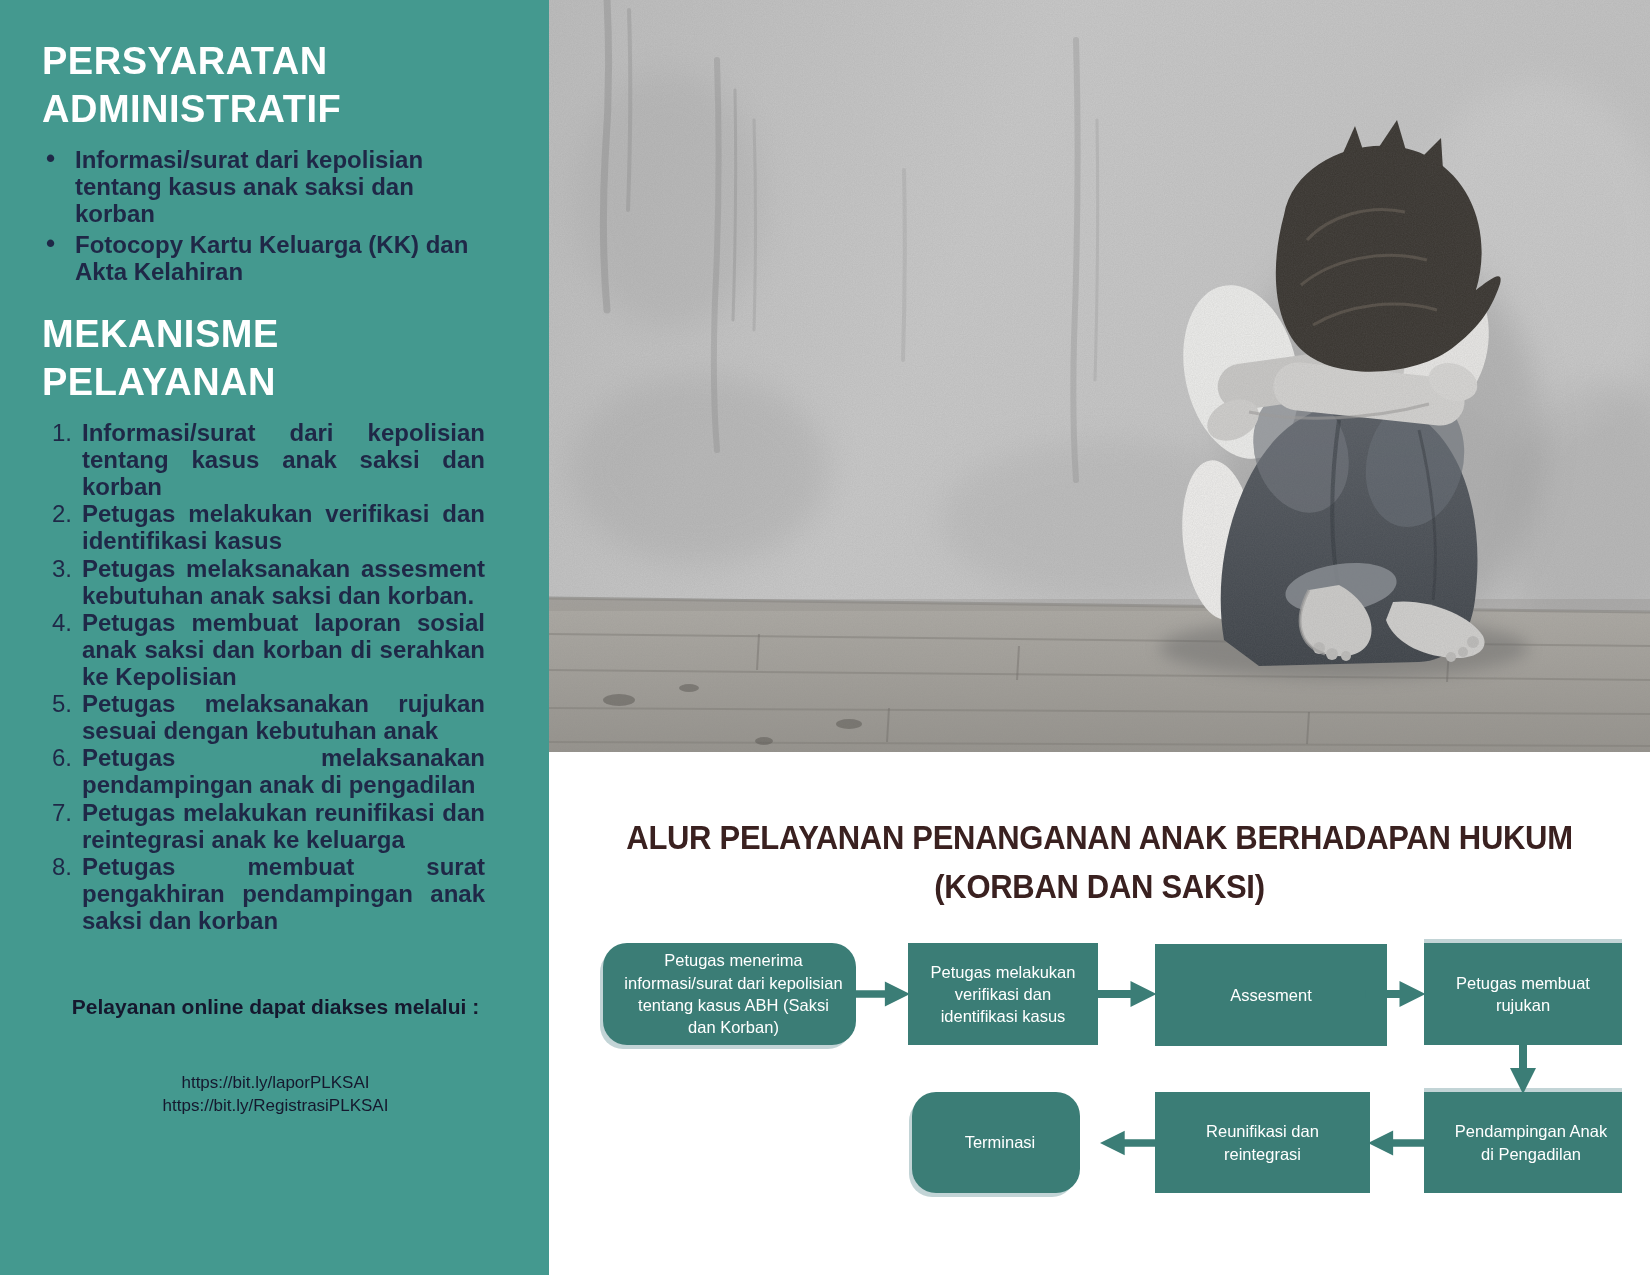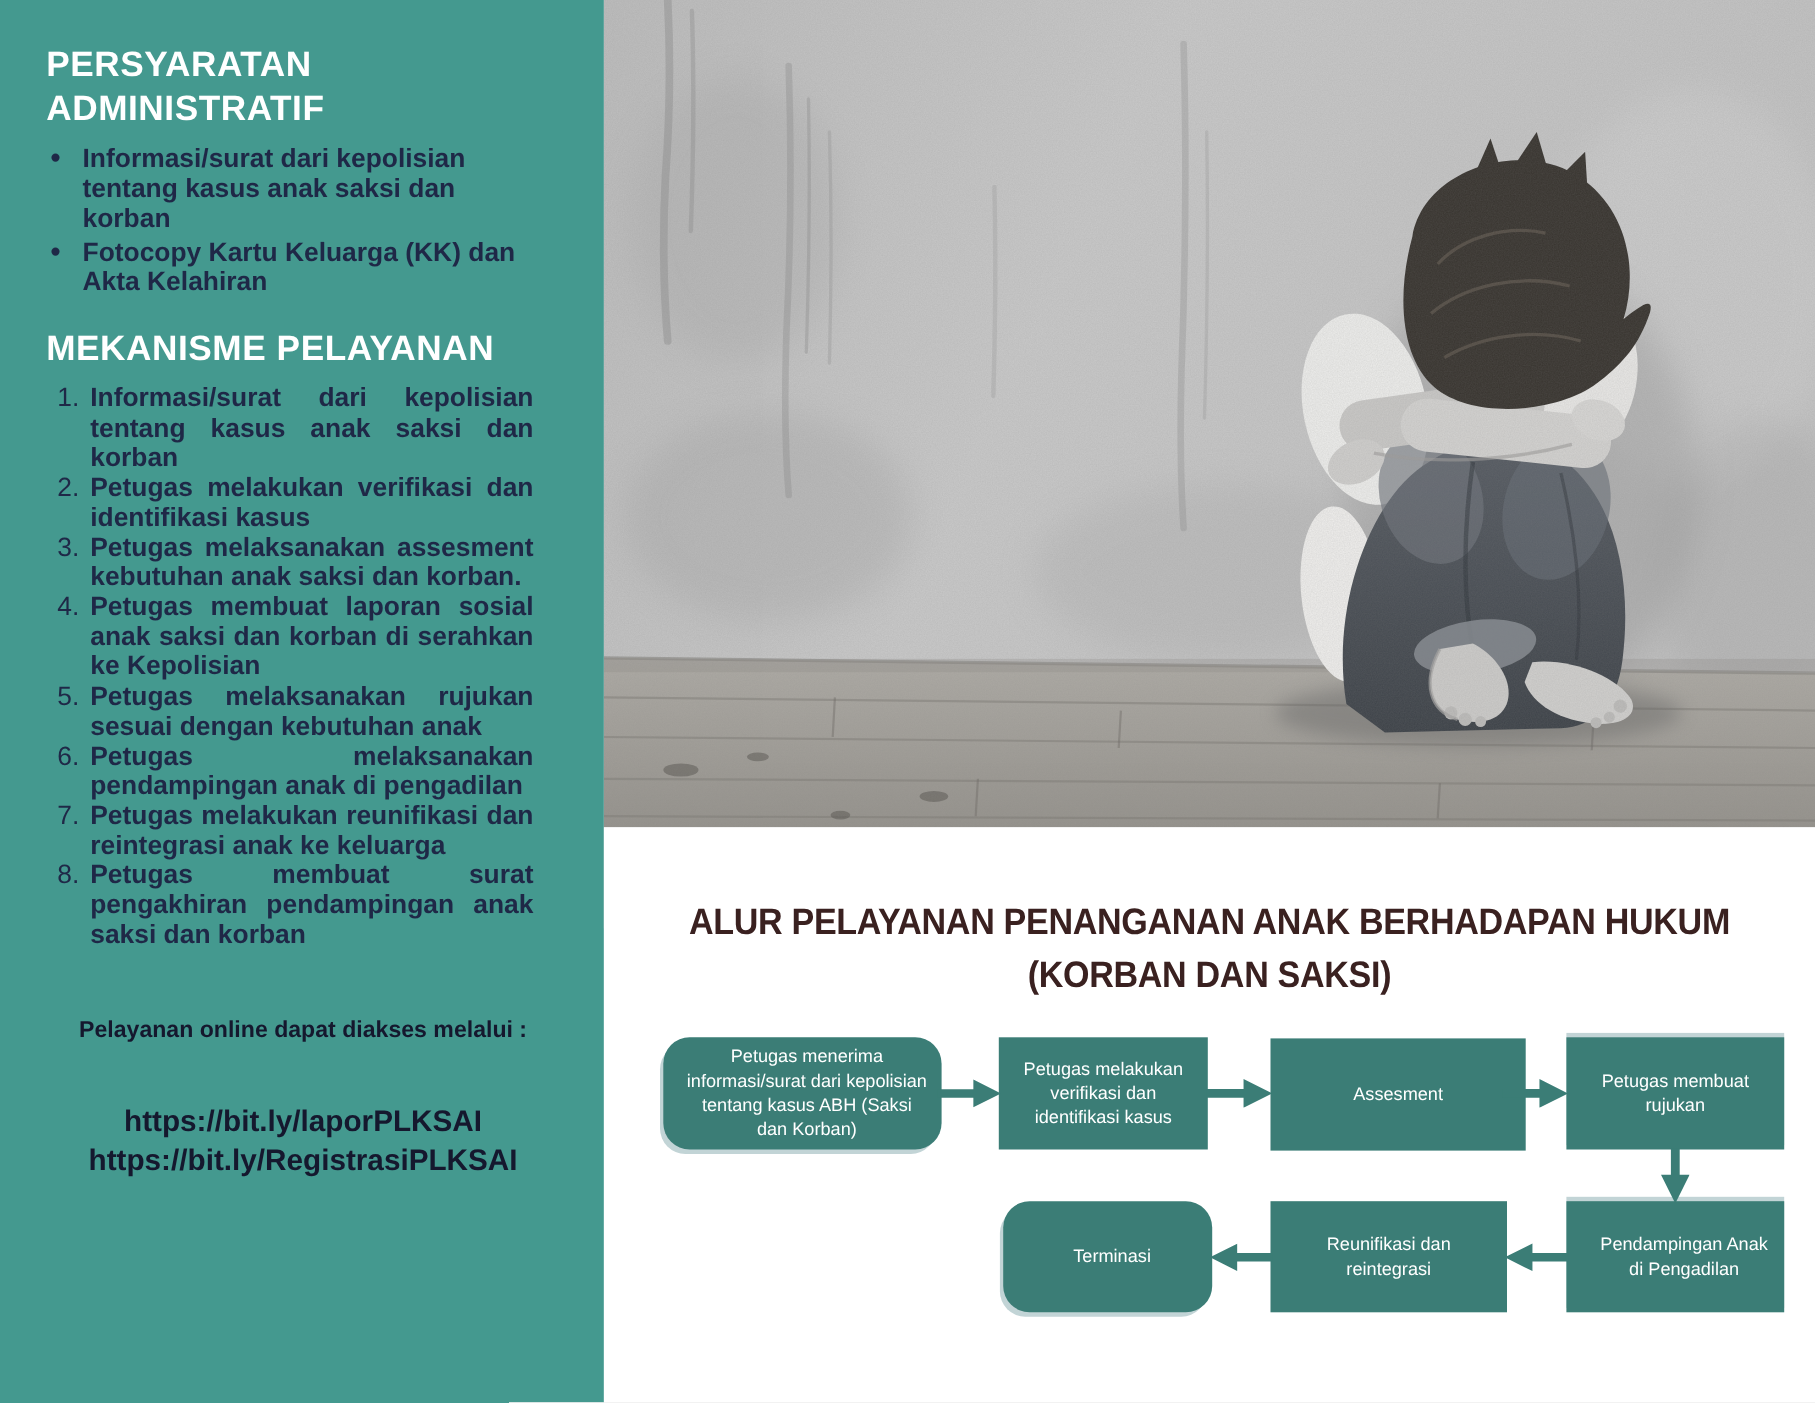--- a/index.html
+++ b/index.html
@@ -11,39 +11,39 @@
 
   
   .panel{
     position:absolute;left:0;top:0;width:549px;height:1275px;
     background:var(--panel-bg,#44998F);
     color:var(--panel-text,#1F2847);
     box-sizing:border-box;padding:38px 40px 0 42px;
   }
   .panel-heading{
     color:var(--panel-heading,#ffffff);
-    font-size:32px;font-weight:800;line-height:1.26;margin:0 0 12px 0;
+    font-size:38px;font-weight:800;line-height:1.26;margin:0 0 12px 0;
     letter-spacing:.5px;
   }
   .blist{list-style:none;margin:0 0 26px 0;padding:0 26px 0 0;}
   .blist li{
     position:relative;padding-left:33px;
     font-size:24px;font-weight:700;line-height:1.13;margin:0 0 4px 0;
   }
   .blist li::before{
     content:"\2022";position:absolute;left:4px;top:-2px;font-size:26px;
   }
   .nlist{list-style:none;margin:6px 0 0 10px;padding:0 24px 0 0;counter-reset:mek;}
   .nlist li{display:flex;font-size:24px;line-height:1.13;}
   .nlist .num{flex:0 0 30px;font-weight:400;}
   .nlist .txt{flex:1;font-weight:700;text-align:justify;}
   .online{ text-align:center;margin-top:60px;color:var(--bottom-text,#15182E);}
   .online-heading{font-size:21px;font-weight:700;line-height:1.25;margin:0 0 52px 0;}
   .online-links a{
-    display:block;font-size:27px;font-weight:700;line-height:1.33;
+    display:block;font-size:17px;font-weight:400;line-height:1.33;
     color:var(--bottom-text,#15182E);text-decoration:none;
   }
 
   
   .photo{
     position:absolute;left:549px;top:0;width:1101px;height:844px;overflow:hidden;
     background:#bfbfbf;
   }
   .photo svg{display:block;width:1101px;height:752px;}
   .photo-caption{
@@ -72,21 +72,21 @@
   .shadow-bl{box-shadow:-4px 5px 0 -1px #c2d4d6;padding-left:20px;}
   .shadow-t{box-shadow:0 -4px 0 0 #c2d4d6;}
   .flow-arrow{position:absolute;color:var(--flow-box,#3B7D76);}
   .flow-arrow svg{display:block;width:100%;height:100%;}
 
   
   .b1{left:54px; top:191px;width:253px;height:102px;}
   .b2{left:359px;top:191px;width:190px;height:102px;}
   .b3{left:606px;top:192px;width:232px;height:102px;}
   .b4{left:875px;top:191px;width:198px;height:102px;}
-  .b5{left:363px;top:340px;width:190px;height:101px;}
+  .b5{left:363px;top:340px;width:168px;height:101px;}
   .b6{left:606px;top:340px;width:215px;height:101px;}
   .b7{left:875px;top:340px;width:198px;height:101px;padding-left:28px;}
   .a1{left:303px;top:229px;width:58px;height:26px;}
   .a2{left:547px;top:229px;width:61px;height:26px;}
   .a3{left:816px;top:229px;width:61px;height:26px;}
   .a4{left:819px;top:378px;width:58px;height:26px;}
   .a5{left:551px;top:378px;width:57px;height:26px;}
   .adown{left:961px;top:292px;width:26px;height:50px;}
 </style>
 </head>

